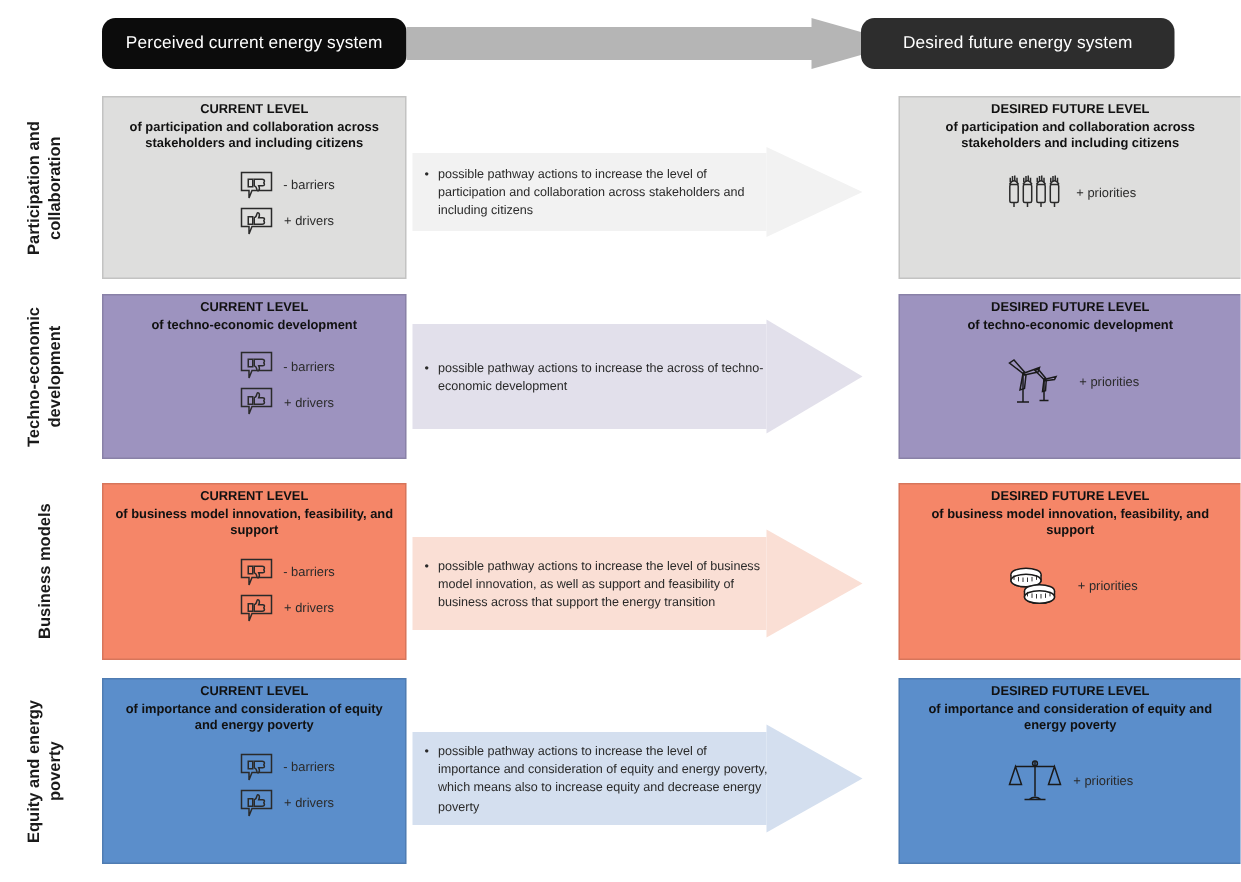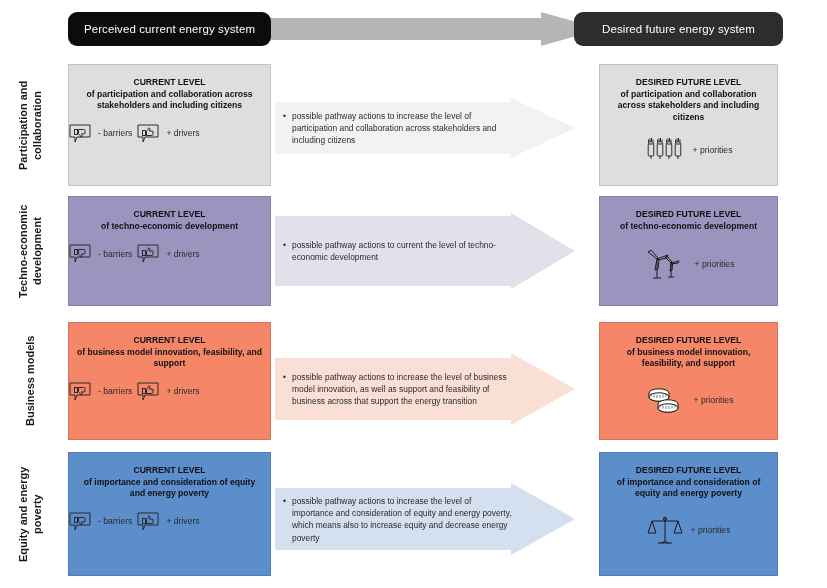--- a/index.html
+++ b/index.html
@@ -53,32 +53,32 @@
     display:flex;align-items:center;justify-content:center;
     font-size:11px;font-weight:bold;line-height:1.25;text-align:center;
     writing-mode:vertical-rl;transform:rotate(180deg);
     color:#1a1a1a;
   }
 
   .card{
     position:absolute;
     box-sizing:border-box;
     border:1px solid rgba(0,0,0,.12);
-    padding-top:12px;
+    padding-top:2px;
   }
   .card-current{left:68px;width:203px;}
-  .card-future{left:599px;width:179px;}
+  .card-future{left:599px;width:229px;}
 
   .card-title{
     font-size:8.6px;font-weight:bold;line-height:1.35;text-align:center;
     padding:0 7px;color:#111;
   }
   .card-title .cap{display:block;}
 
-  .legend{margin-top:12px;display:flex;flex-direction:row;align-items:center;gap:5px;}
+  .legend{margin-top:12px;display:flex;flex-direction:column;align-items:center;gap:5px;margin-left:44px;}
   .legend-row{display:flex;align-items:center;gap:7px;}
   .legend-row .txt{font-size:8.6px;color:#2a2a2a;}
 
   .bubble{position:relative;width:22px;height:19px;}
   .bubble svg{display:block;}
 
   .prio{margin-top:14px;display:flex;align-items:center;justify-content:center;gap:8px;}
   .prio .txt{font-size:8.6px;color:#2a2a2a;}
   .prio .glyph{display:flex;align-items:flex-end;justify-content:center;}
 
@@ -210,21 +210,21 @@
 
     <div class="row-label" style="top:194px;height:114px;">
       <span>Techno-economic development</span>
     </div>
 
     <div class="pathway" style="top:216px;height:70px;width:326px;">
       <div class="abody" style="background:#e2e0eb;"></div>
       <div class="ahead" style="border-top-width:38px;border-bottom-width:38px;border-left:64px solid #e2e0eb;"></div>
       <div class="pathway-text">
         <span class="bullet">•</span>
-        <span class="inner">possible pathway actions to current the level of techno-economic development</span>
+        <span class="inner">possible pathway actions to increase the across of techno-economic development</span>
       </div>
     </div>
 
     <div class="card card-current" style="top:196px;height:110px;background:#9d93bf;">
       <div class="card-title">
         <span class="cap">CURRENT LEVEL</span>
         <span>of techno-economic development</span>
       </div>
       <div class="legend">
         <div class="legend-row">

